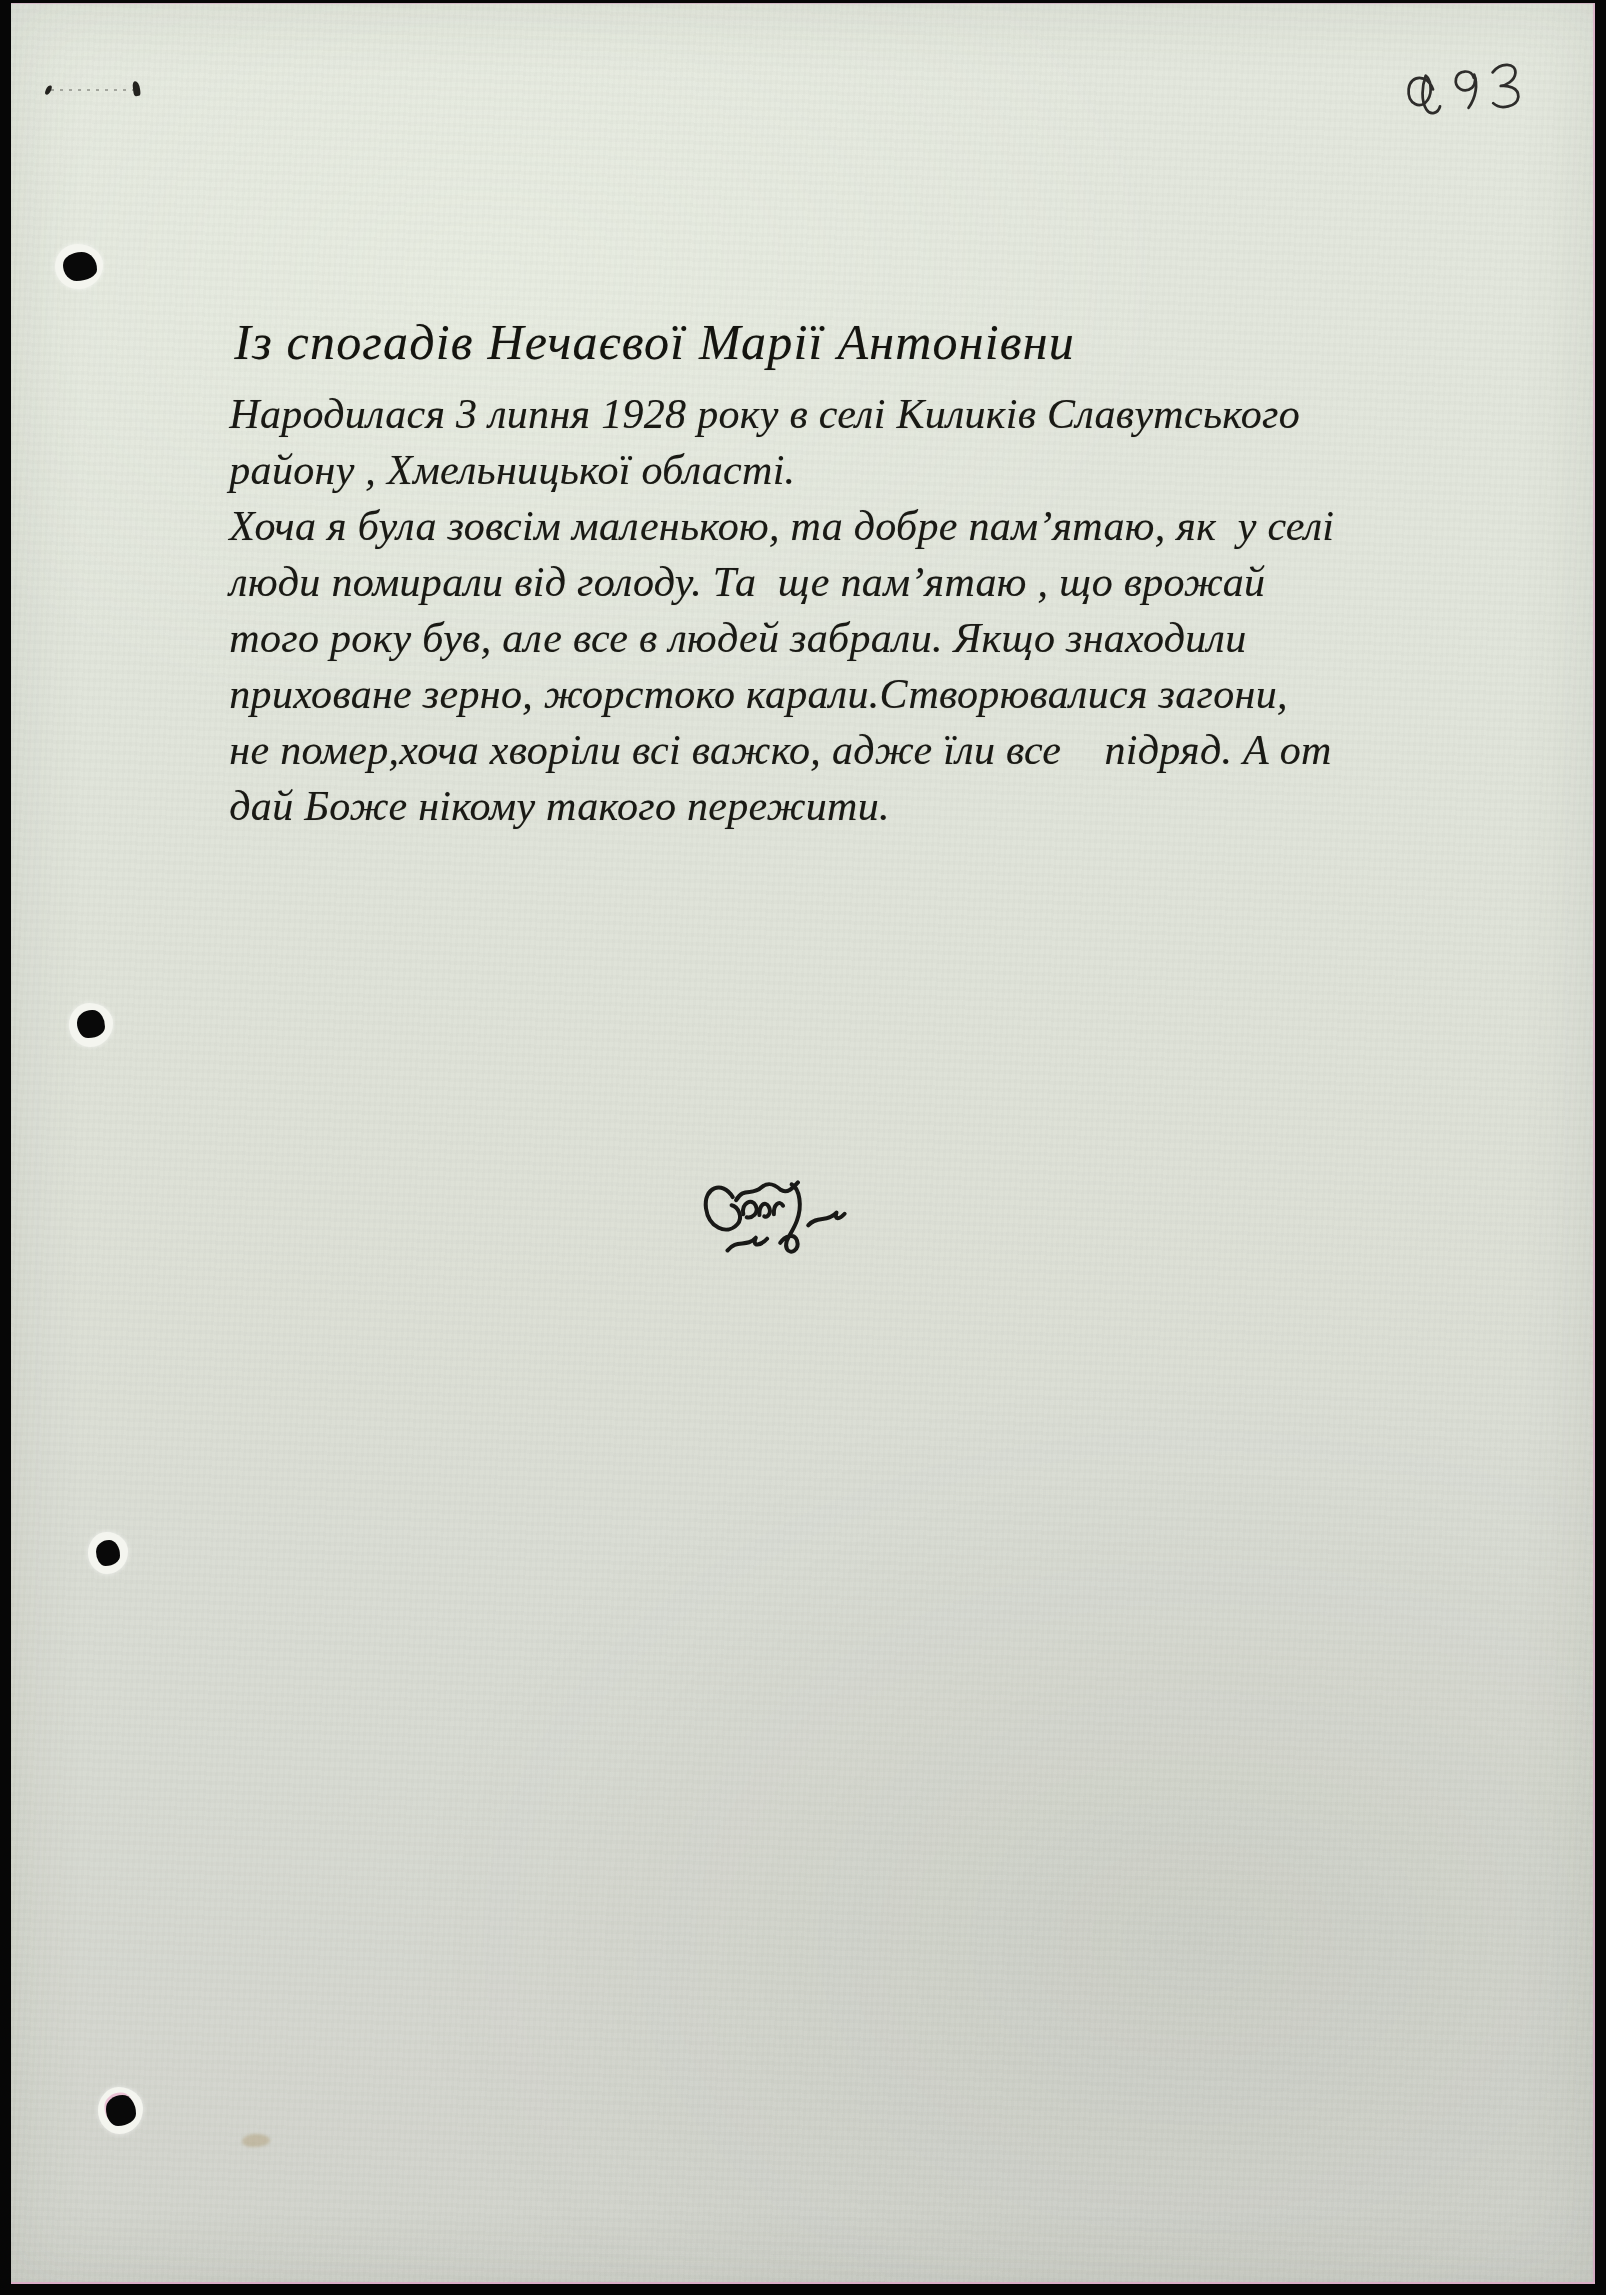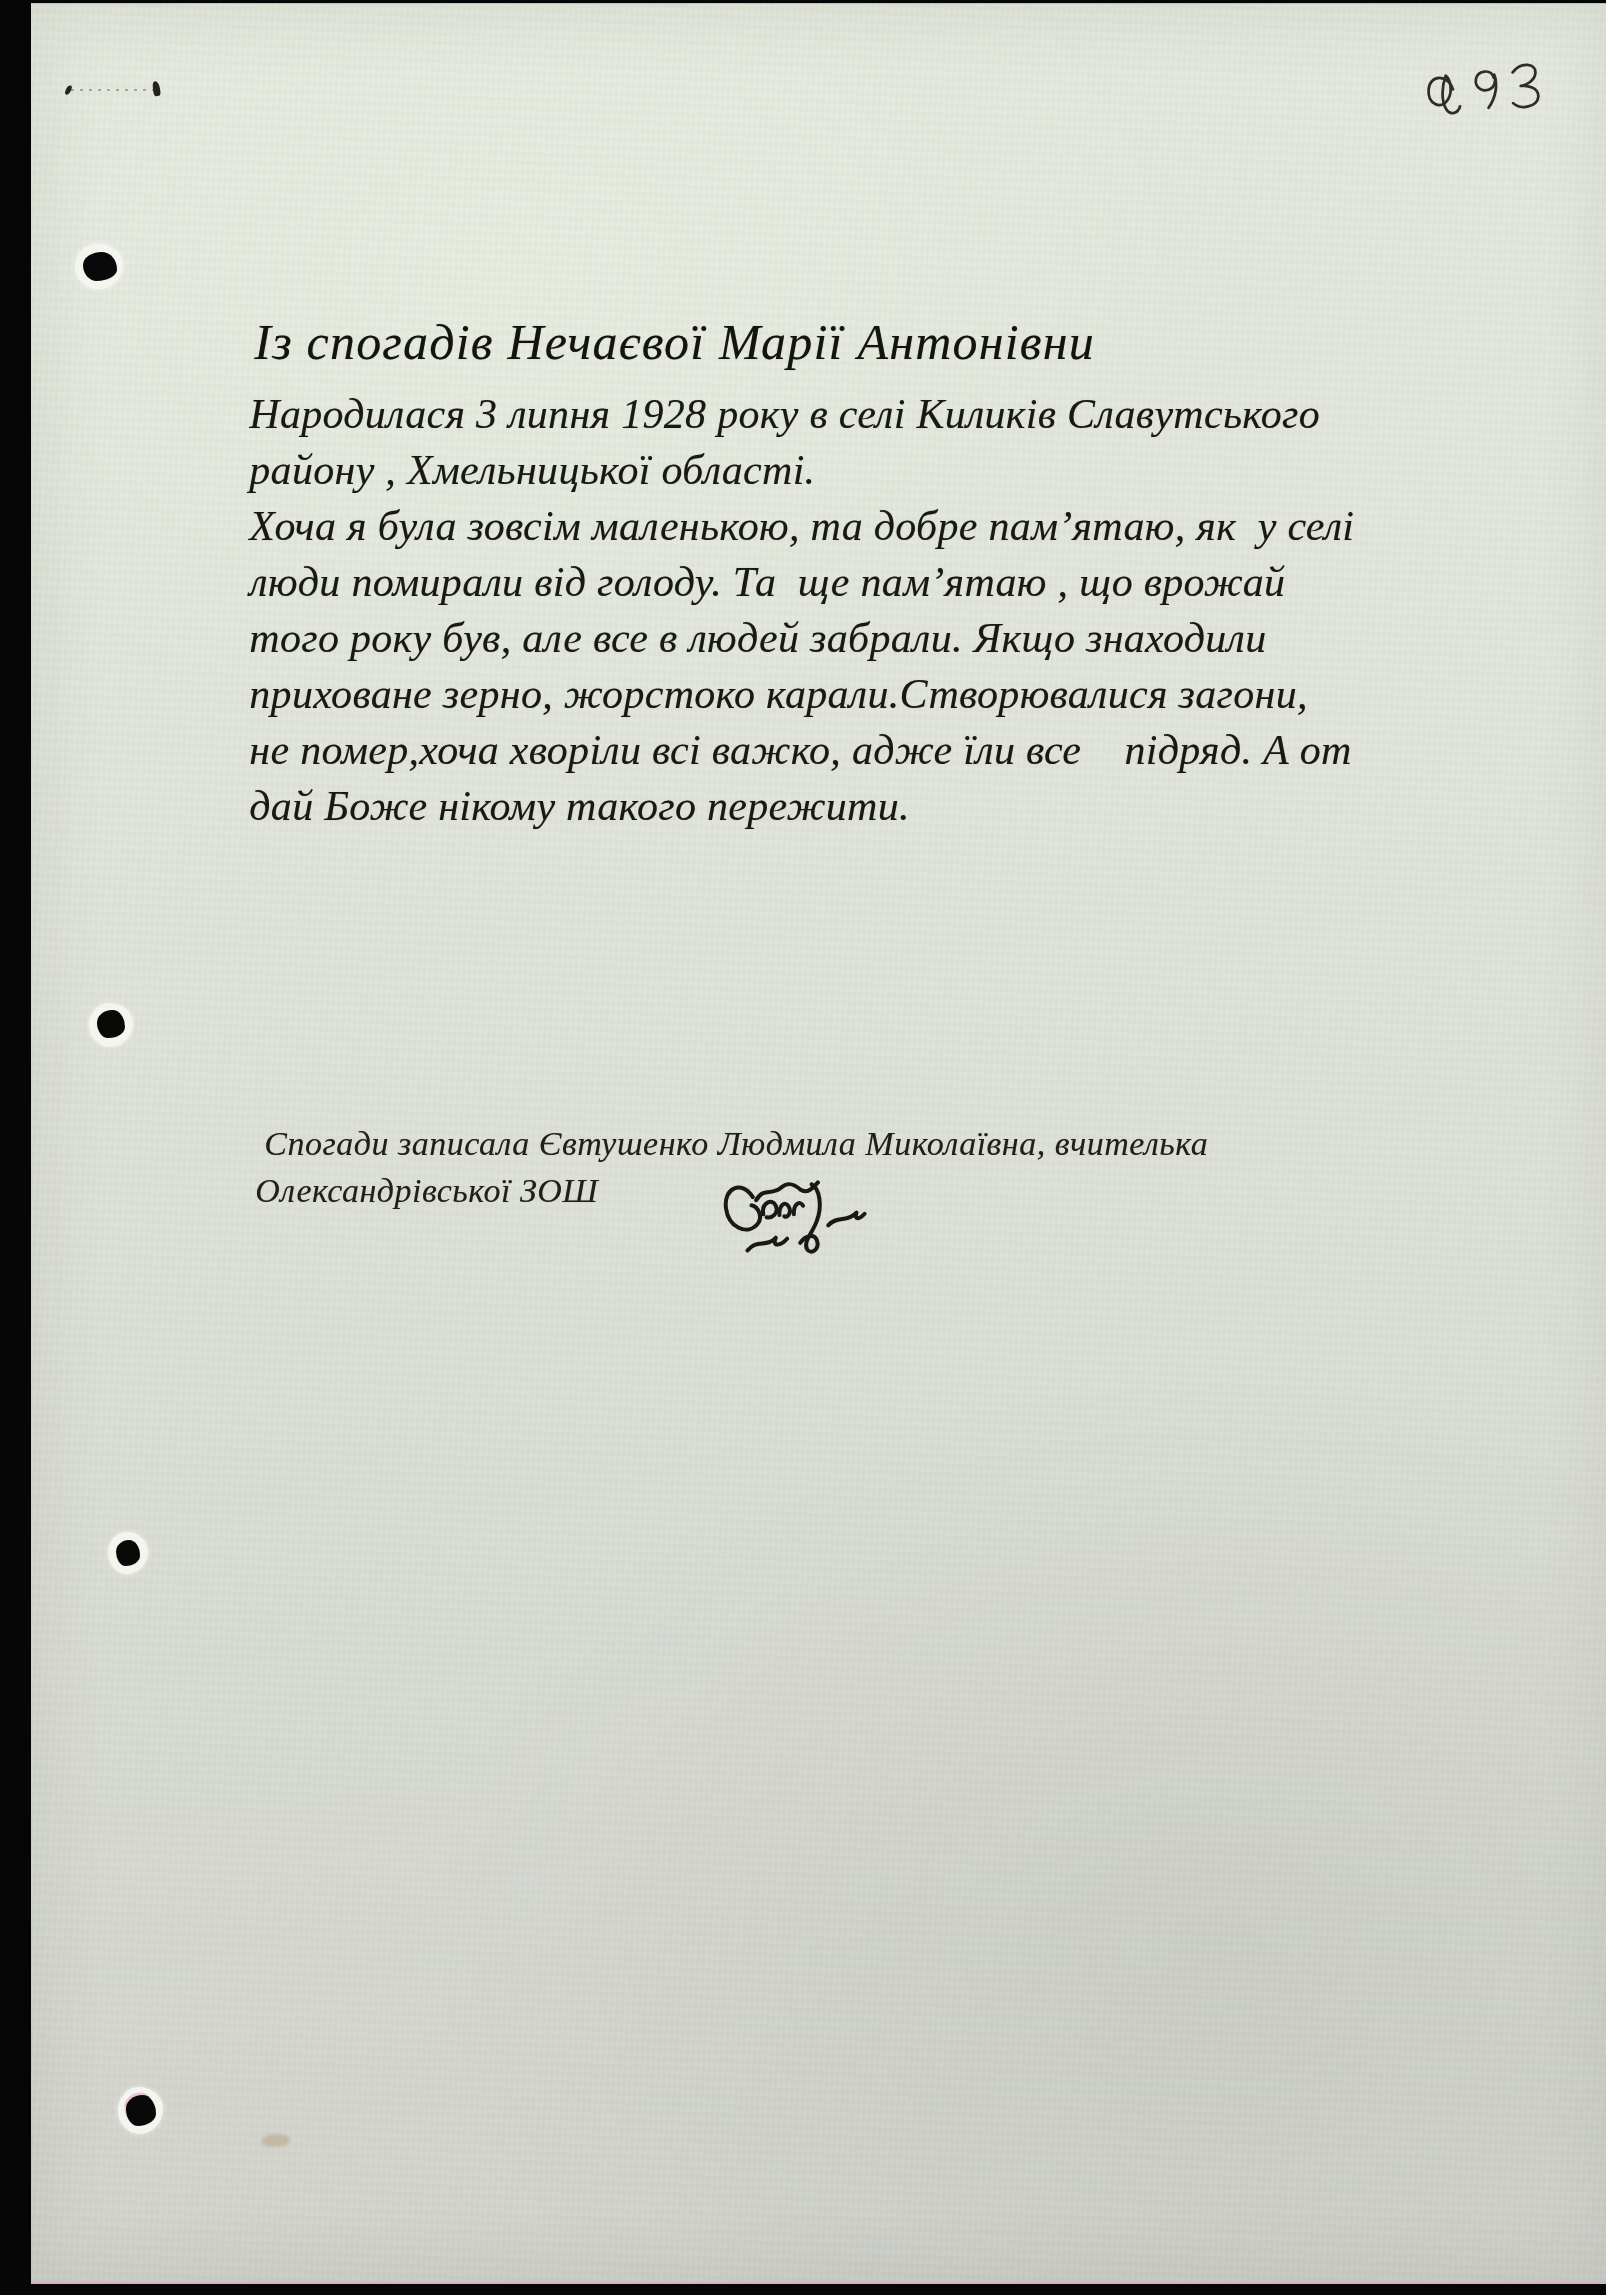--- a/index.html
+++ b/index.html
@@ -3,21 +3,21 @@
 <meta charset="utf-8">
 <style>
   html, body { margin: 0; padding: 0; }
   body {
     width: 1607px; height: 2295px;
     background: #060606;
     position: relative;
     overflow: hidden;
     font-family: "Liberation Serif", serif;
   }
-  .stage { position: absolute; inset: 0; margin-left: 20px; }
+  .stage { position: absolute; inset: 0; }
 
   
   .paper {
     position: absolute;
     left: 11.3px; top: 3.2px;
     width: 1582px; height: 2278px;
     background:
       radial-gradient(968px 645px at 30% 12%, rgba(235,240,228,.55), rgba(235,240,228,0) 70%),
       radial-gradient(1129px 807px at 75% 85%, rgba(120,122,116,.10), rgba(120,122,116,0) 70%),
       linear-gradient(178deg, #e4e8de 0%, #e1e5db 30%, #dde0d6 55%, #d7dad1 78%, #d0d2cb 100%);
@@ -133,24 +133,20 @@
         <div class="body-line">Народилася 3 липня 1928 року в селі Киликів Славутського</div>
         <div class="body-line">району , Хмельницької області.</div>
         <div class="body-line">Хоча я була зовсім маленькою, та добре пам’ятаю, як  у селі</div>
         <div class="body-line">люди помирали від голоду. Та  ще пам’ятаю , що врожай</div>
         <div class="body-line">того року був, але все в людей забрали. Якщо знаходили</div>
         <div class="body-line">приховане зерно, жорстоко карали.Створювалися загони,</div>
         <div class="body-line">не помер,хоча хворіли всі важко, адже їли все    підряд. А от</div>
         <div class="body-line">дай Боже нікому такого пережити.</div>
       </div>
 
-    <div class="note-text">
-        <div class="note-line"> Спогади записала Євтушенко Людмила Миколаївна, вчителька</div>
-        <div class="note-line">Олександрівської ЗОШ</div>
-      </div>
 
     <div class="signature">
       <svg viewBox="0 0 230 122" width="186" height="98">
         <g class="ink-heavy" transform="rotate(-3 115 61)">
           <path d="M 44 30 C 32 8, 8 16, 10 42 C 12 66, 34 78, 48 64 C 56 56, 50 42, 42 40"></path>
           <path d="M 48 34 C 58 18, 68 30, 80 20 C 90 12, 98 18, 104 24 C 112 30, 120 22, 126 16"></path>
           <path d="M 56 52 C 54 38, 68 32, 72 42 C 76 52, 66 58, 60 56"></path>
           <path d="M 76 54 C 76 42, 84 36, 88 44 C 92 52, 86 58, 82 56"></path>
           <path d="M 94 54 C 94 42, 102 36, 106 44"></path>
           <path d="M 118 18 C 128 24, 130 46, 122 64 C 115 80, 104 88, 108 98 C 112 106, 124 100, 121 88 C 118 78, 106 82, 100 90"></path>

